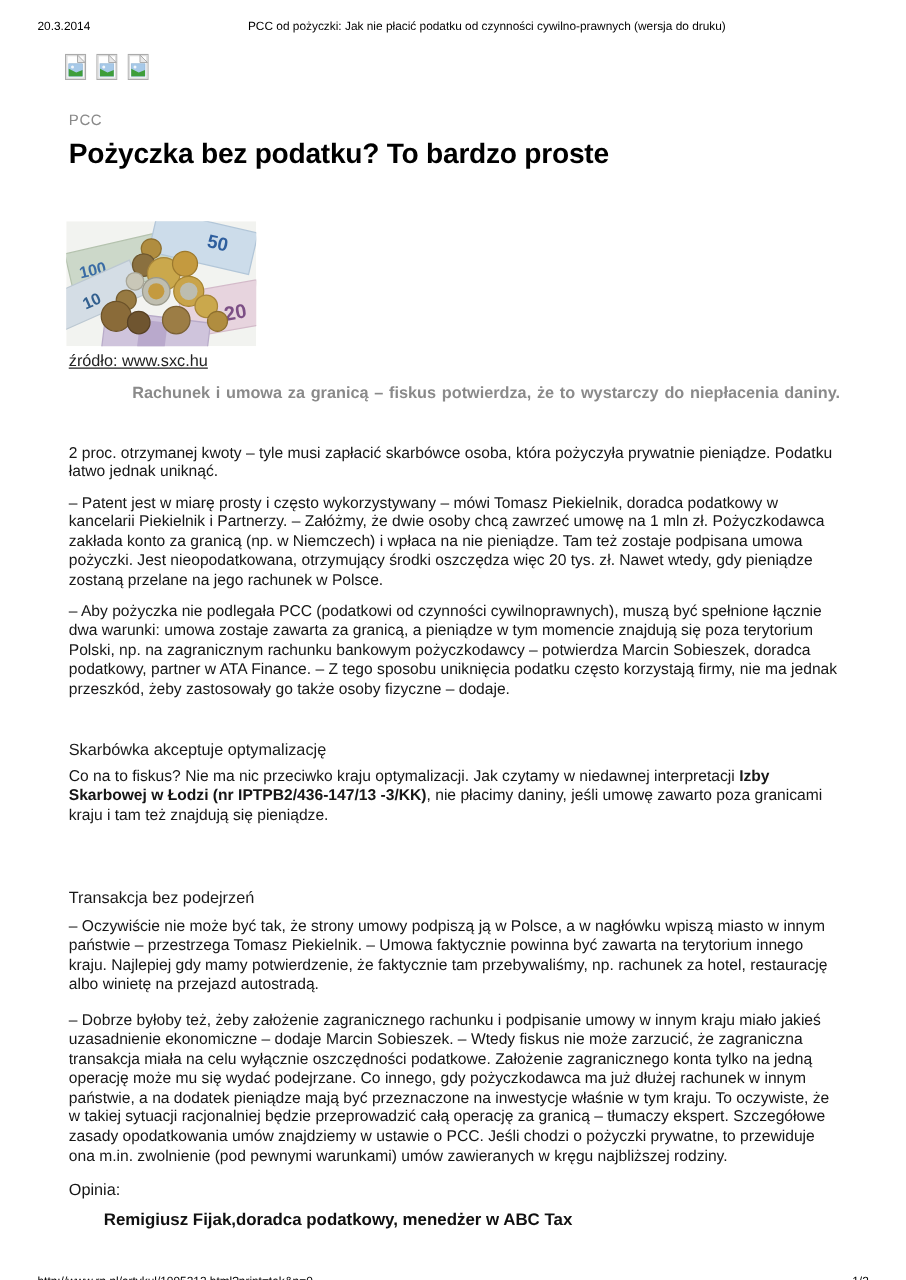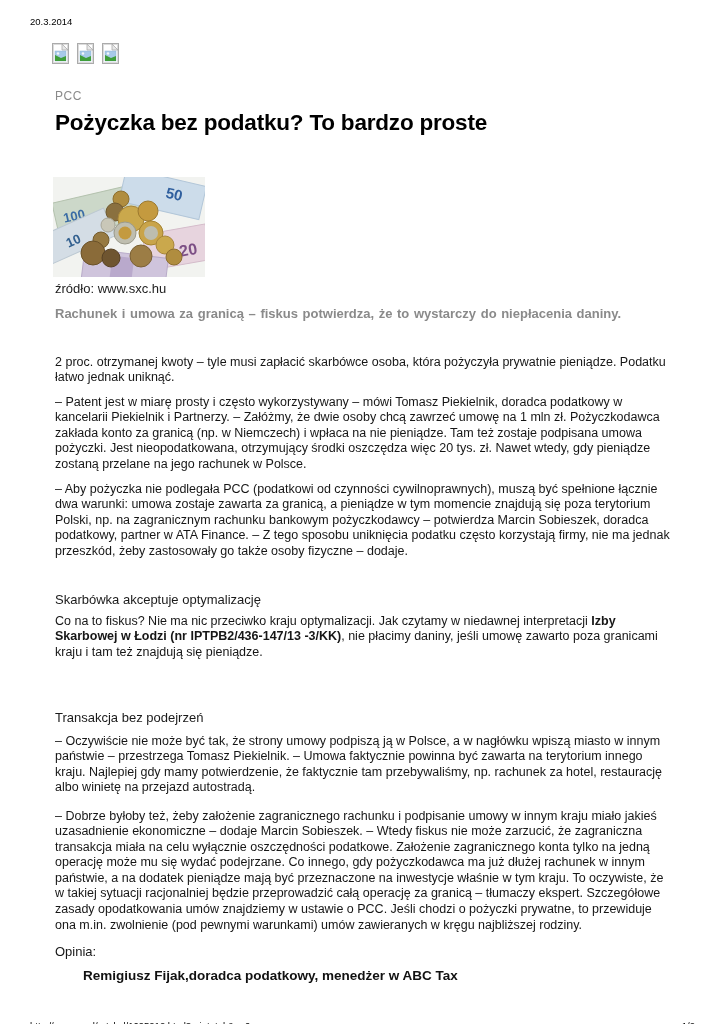--- a/index.html
+++ b/index.html
@@ -17,37 +17,38 @@
   
   .toolbar{position:absolute;top:43px;left:52px;display:flex;gap:8px;}
   .img-btn{width:17px;height:21px;display:block;cursor:pointer;}
 
   
   .cat{position:absolute;top:89px;left:55px;font-size:12px;color:#8a8a8a;letter-spacing:.5px;}
   .headline{position:absolute;top:110px;left:55px;right:53px;font-size:22.5px;font-weight:bold;color:#000;letter-spacing:-0.2px;}
   .byline{position:absolute;top:141px;left:55px;right:53px;font-size:12.5px;color:#828282;}
   .photo{position:absolute;top:177px;left:53px;width:152px;height:100px;}
   .photo svg{display:block;}
-  .caption{position:absolute;top:281px;left:55px;font-size:13px;color:#222;}
-  .lead{position:absolute;left:55px;right:53px;top:306px;font-size:13px;line-height:16px;font-weight:bold;color:#8a8a8a;word-spacing:1px;}
+  .caption{position:absolute;top:281px;left:55px;font-size:13px;color:#222;text-decoration:underline;}
+  .lead{position:absolute;left:55px;right:53px;top:306px;font-size:13px;line-height:16px;font-weight:bold;color:#8a8a8a;word-spacing:1px;text-align:right;}
   .para{position:absolute;left:55px;right:53px;font-size:12.5px;line-height:15.6px;color:#161616;}
   .section-h{position:absolute;left:55px;font-size:13px;color:#1a1a1a;margin-top:17px;}
   .p1{top:342px}.p2{top:382px}.p3{top:469px}.p4{top:601px}.p5{top:654px}.p6{top:721px}.p7{top:796px}
   .h1s{top:575px}.h2s{top:693px}
   .opinia{position:absolute;top:944px;left:55px;font-size:13px;color:#161616;}
   .author{position:absolute;top:968px;left:55px;right:53px;font-size:13.5px;font-weight:bold;color:#111;padding-left:28px;}
   b{font-weight:bold;}
 </style>
 </head>
 <body>
 
 <div class="page">
 
   <div class="page-header">
     <span class="header-date">20.3.2014</span>
+    <span class="header-title">PCC od pożyczki: Jak nie płacić podatku od czynności cywilno-prawnych (wersja do druku)</span>
   </div>
 
   <div class="toolbar">
     <span class="img-btn">
       <svg width="17" height="21" viewBox="0 0 17 21">
         <rect x="0.5" y="0.5" width="16" height="20" fill="#f5f5f5" stroke="#ababab"></rect>
         <rect x="1.5" y="1.5" width="14" height="18" fill="#ffffff" stroke="#dcdcdc"></rect>
         <polygon points="10,1 16,7 10,7" fill="#e8e8e8" stroke="#ababab" stroke-width="0.8"></polygon>
         <rect x="3" y="8" width="11" height="10" fill="#a7c9e8" stroke="#8fb3d4" stroke-width="0.5"></rect>
         <circle cx="6" cy="10.5" r="1.2" fill="#f3f7fb"></circle>

